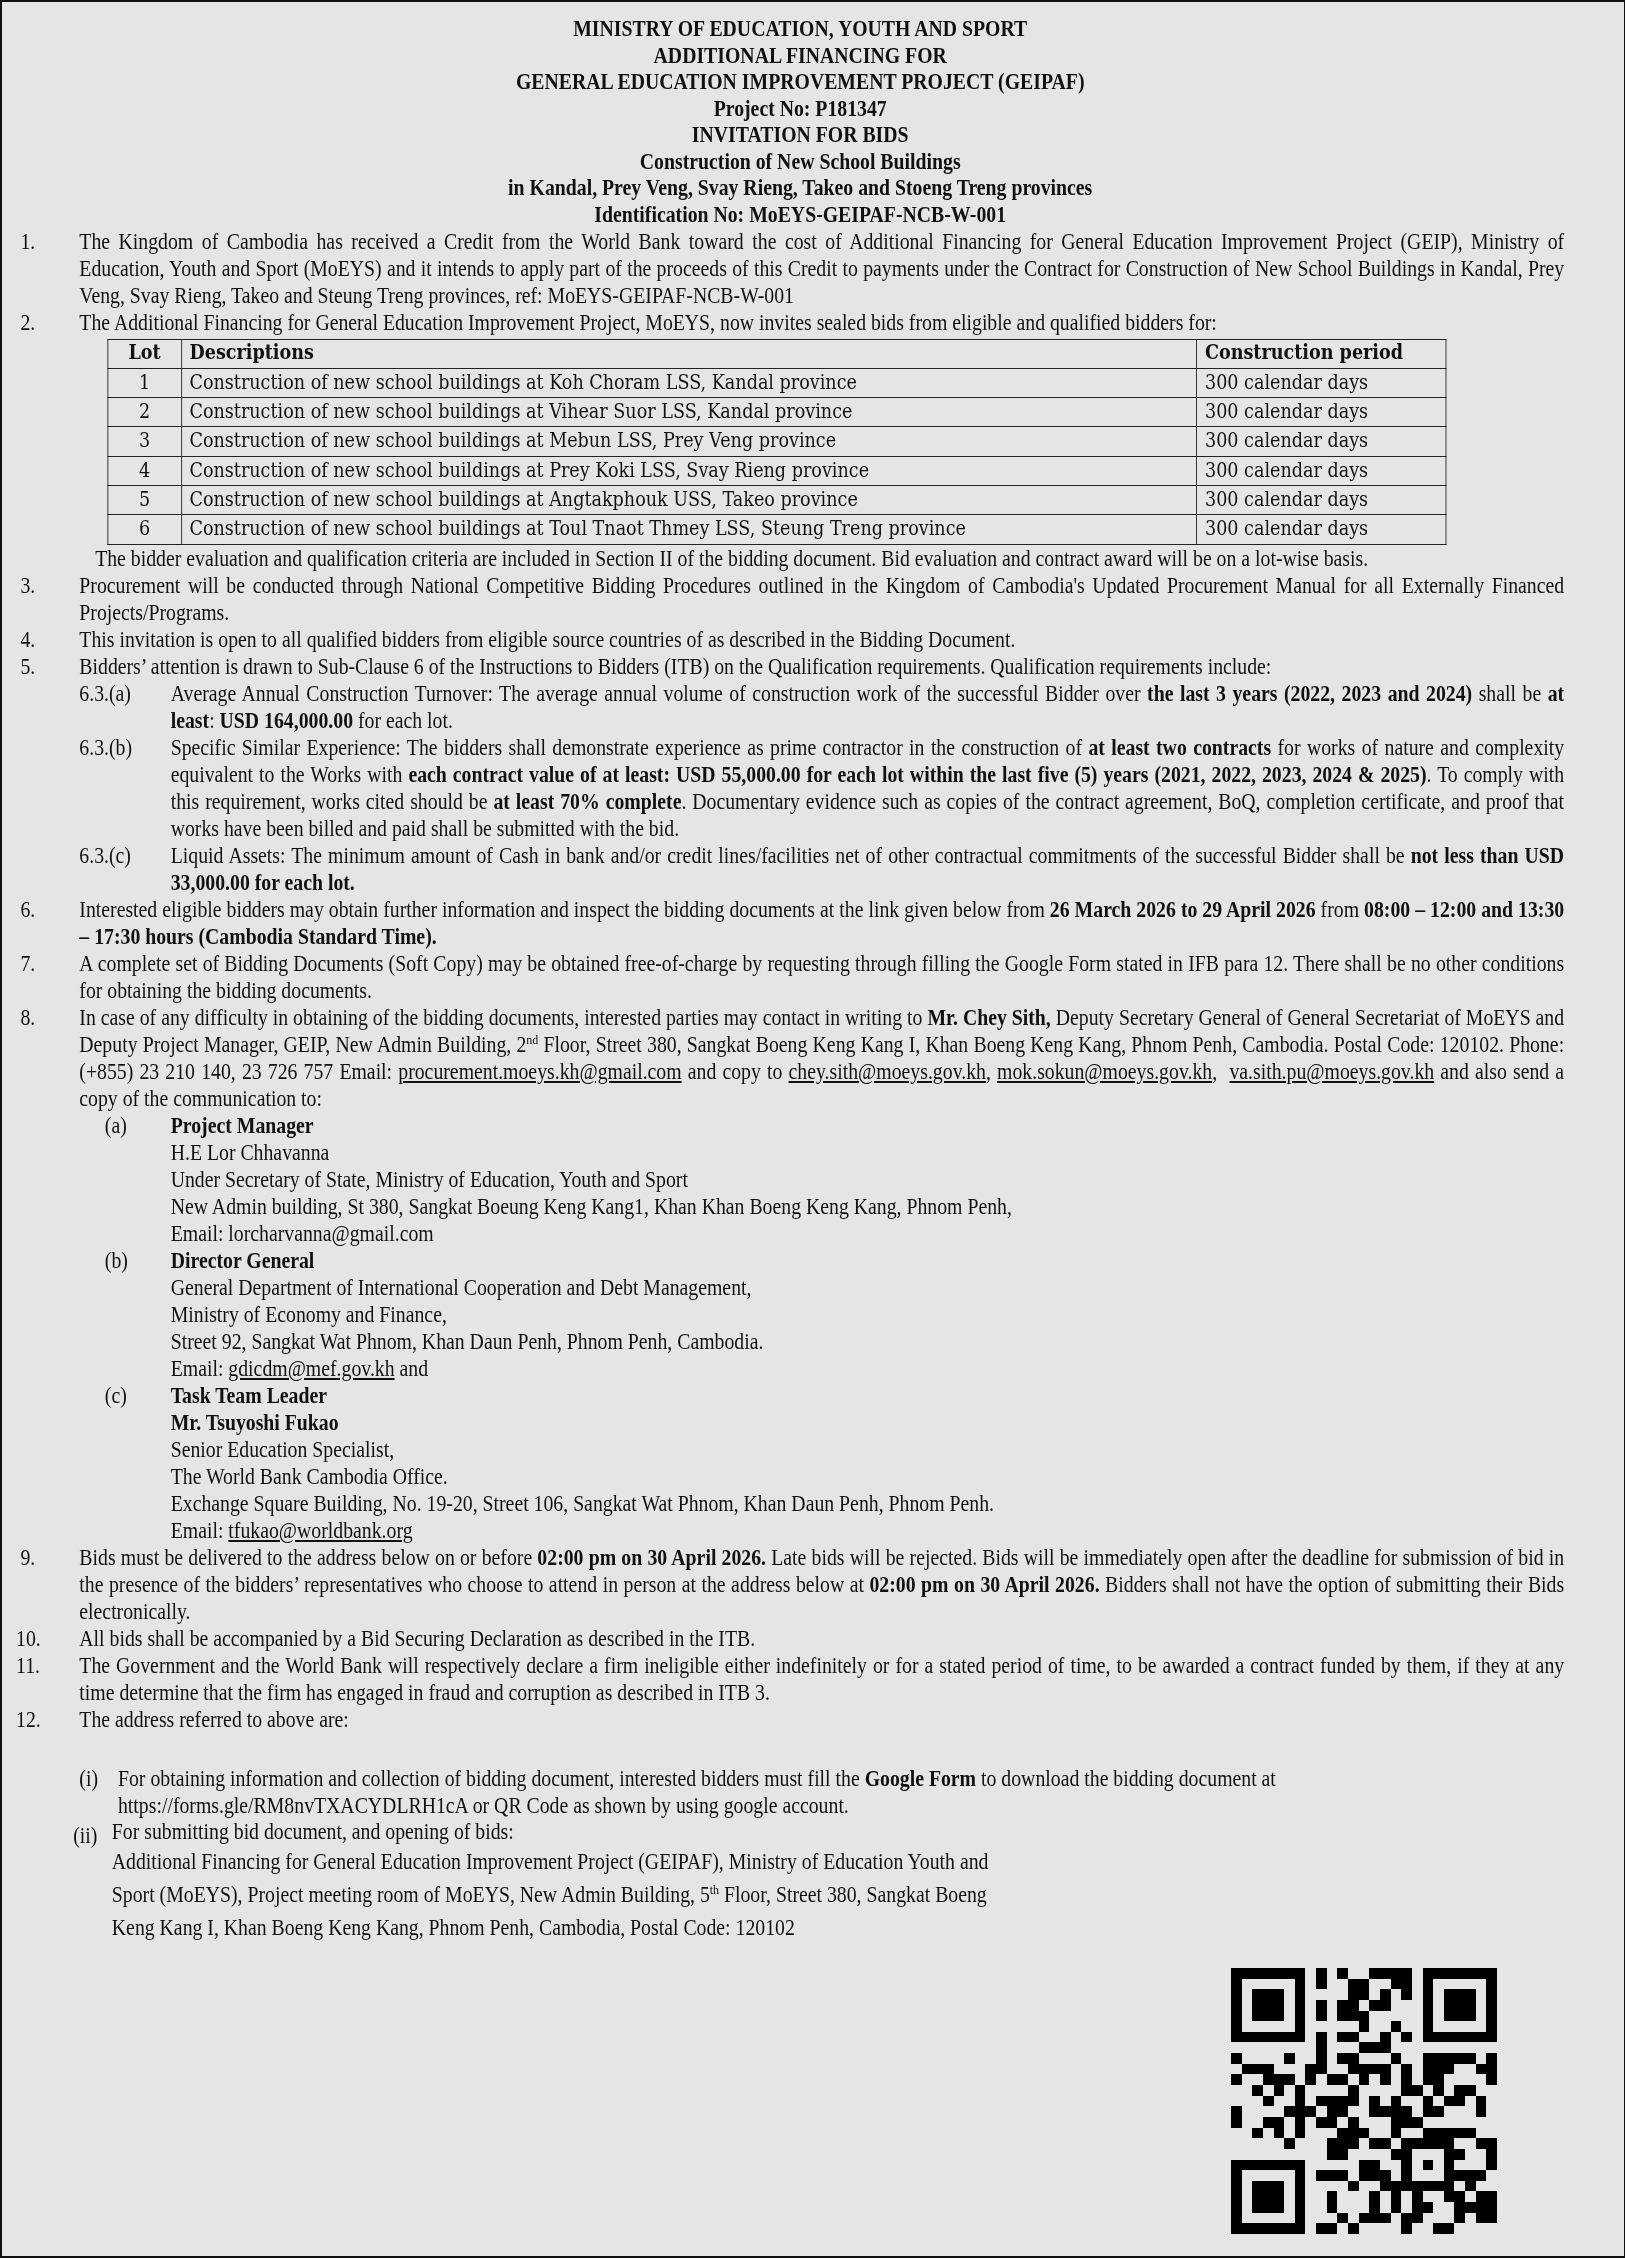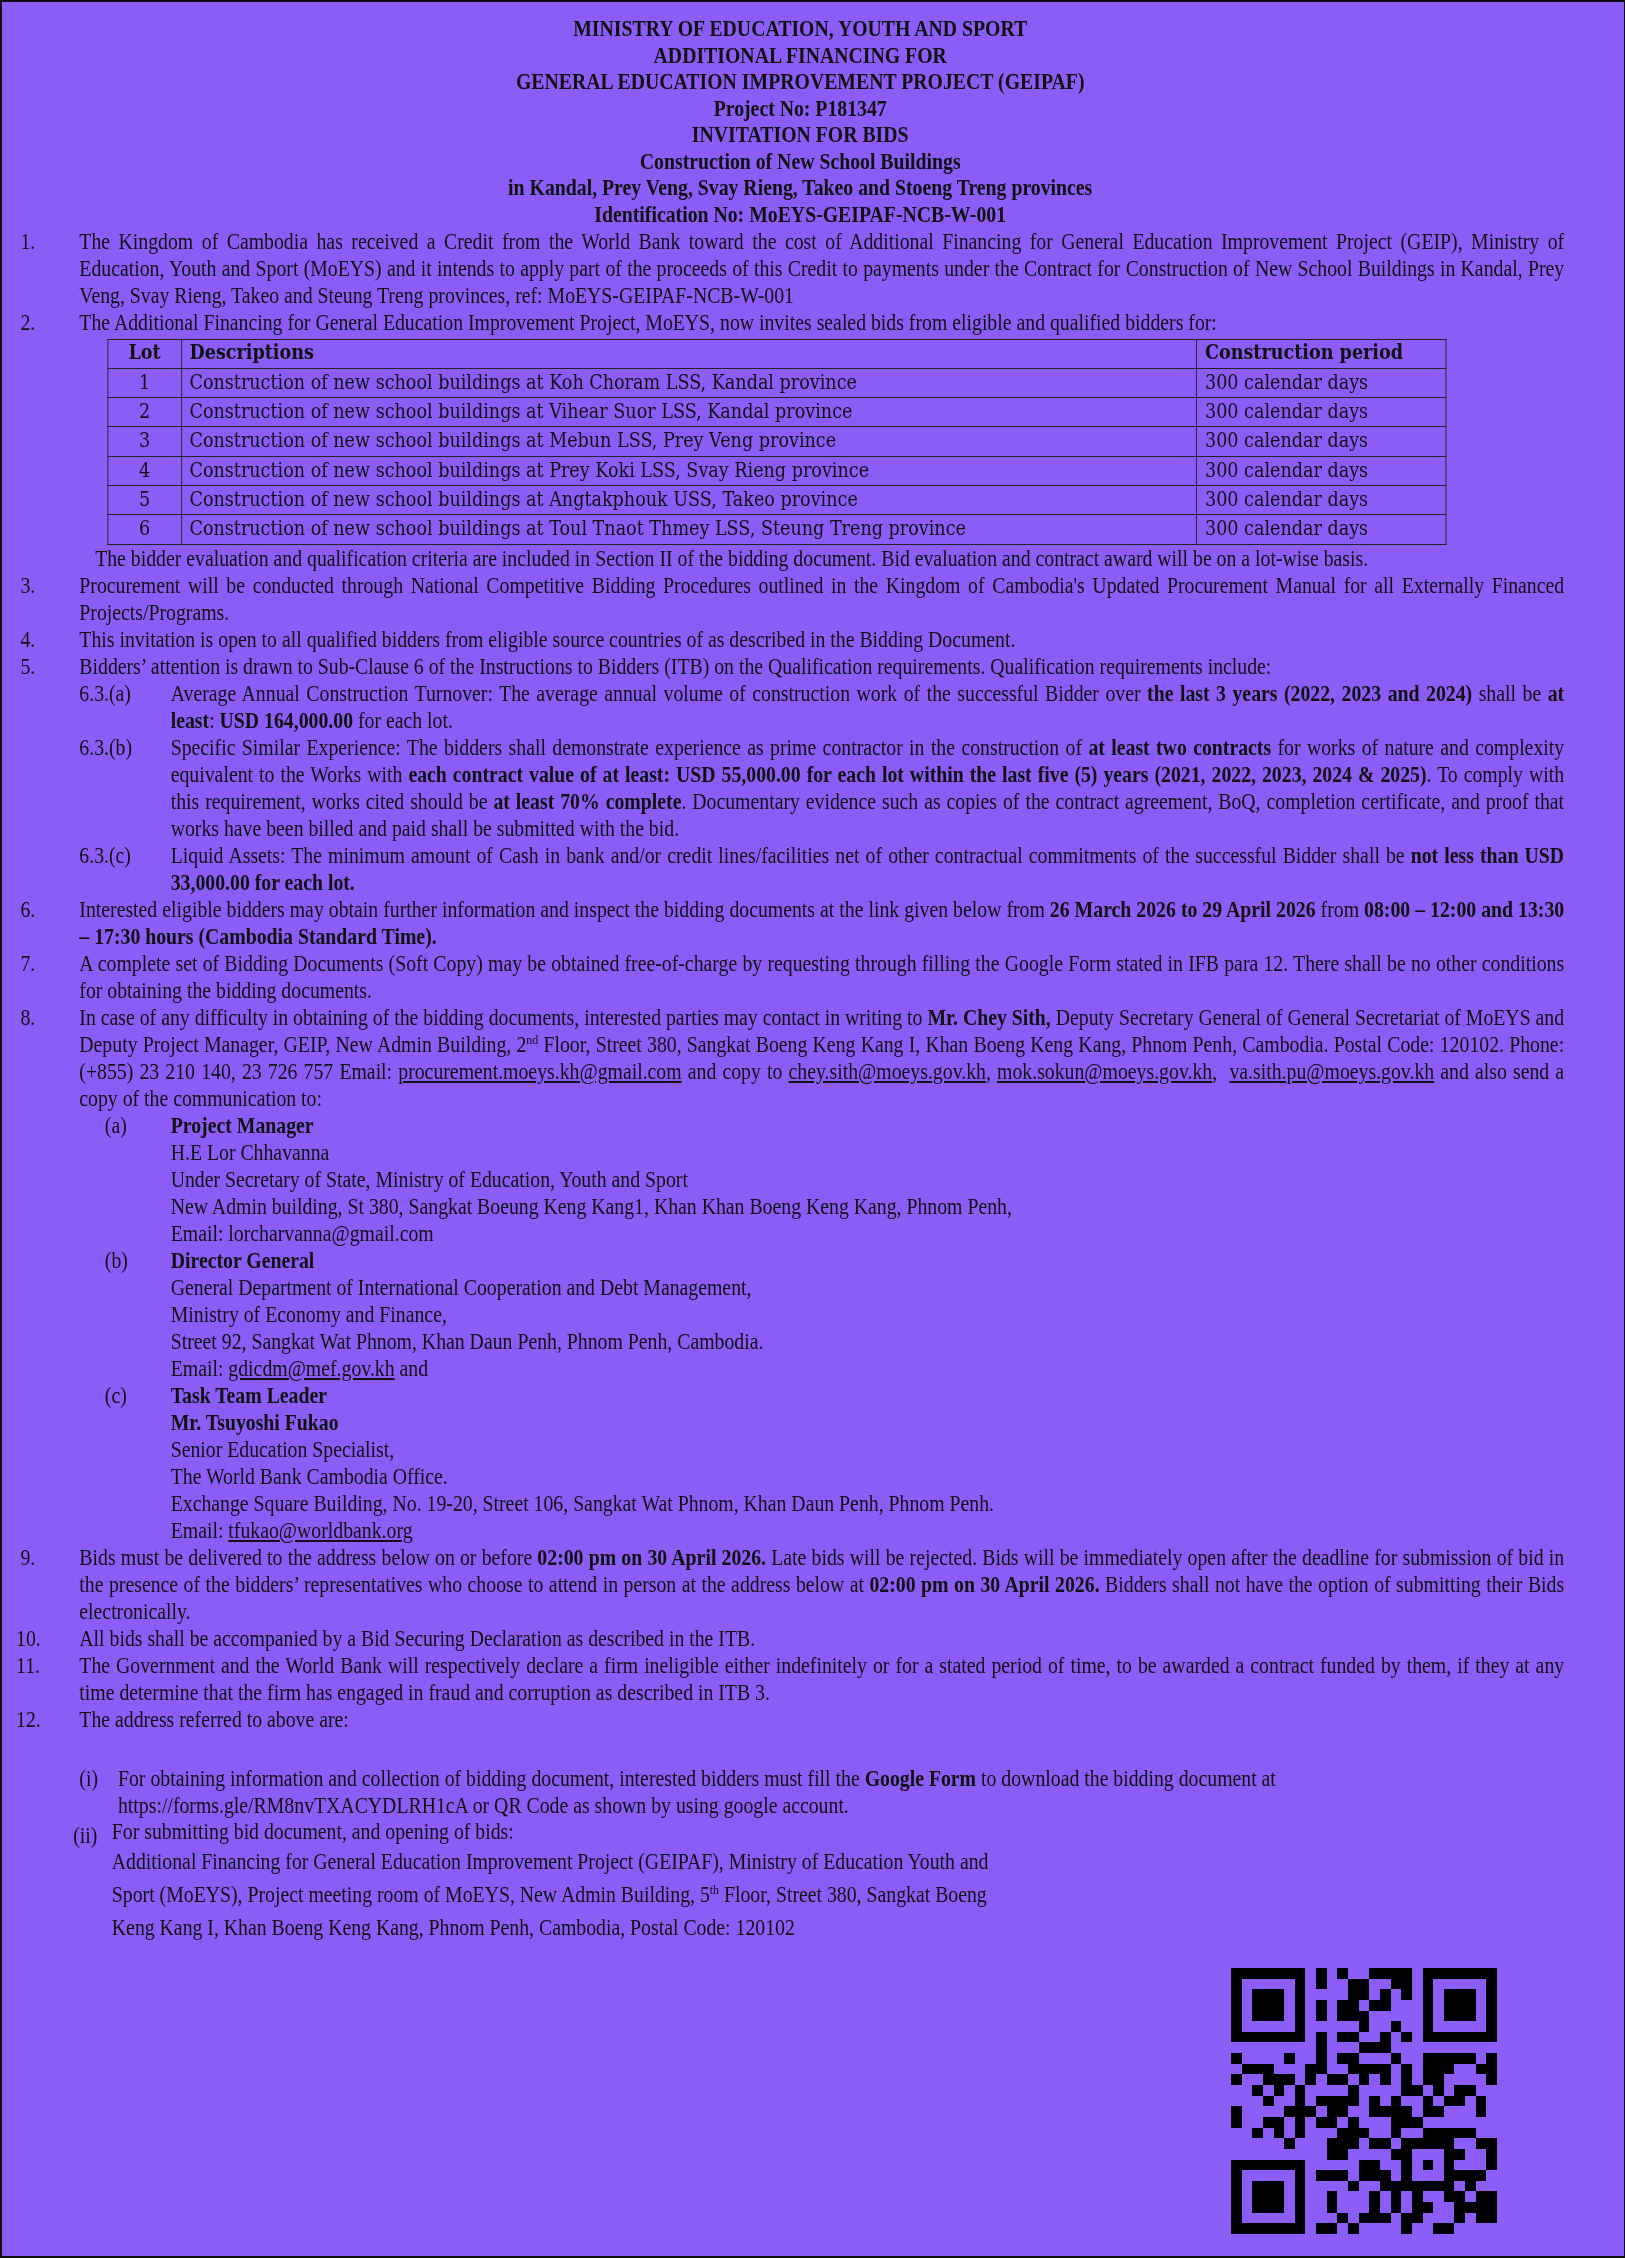--- a/index.html
+++ b/index.html
@@ -1,20 +1,20 @@
 <!DOCTYPE html>
 <html style="font-size:14px"><head>
 <meta charset="utf-8">
 <style>
   html, body { margin: 0; padding: 0; background: #fff; }
   body { width: 1626px; height: 2258px; overflow: hidden; position: relative; }
   .page {
     position: absolute; left: 0; top: 0; width: 1626px; height: 2258px;
     box-sizing: border-box; border: 2.6px solid #111; border-right-width: 2.6px;
-    background: #8b5cf6; color: #111;
+    background: #e5e5e5; color: #111;
     font-family: "Liberation Serif", "DejaVu Serif", serif;
   }
   
   .content {
     position: absolute; left: 0; top: 0; width: 1817px;
     transform: scaleX(0.8786); transform-origin: 0 0;
     font-size: 22.5px; line-height: 27px;
   }
   .hdr { text-align: center; font-weight: bold; font-size: 22.5px; line-height: 26.5px; padding-top: 14px; }
   .hdr div { white-space: nowrap; }

